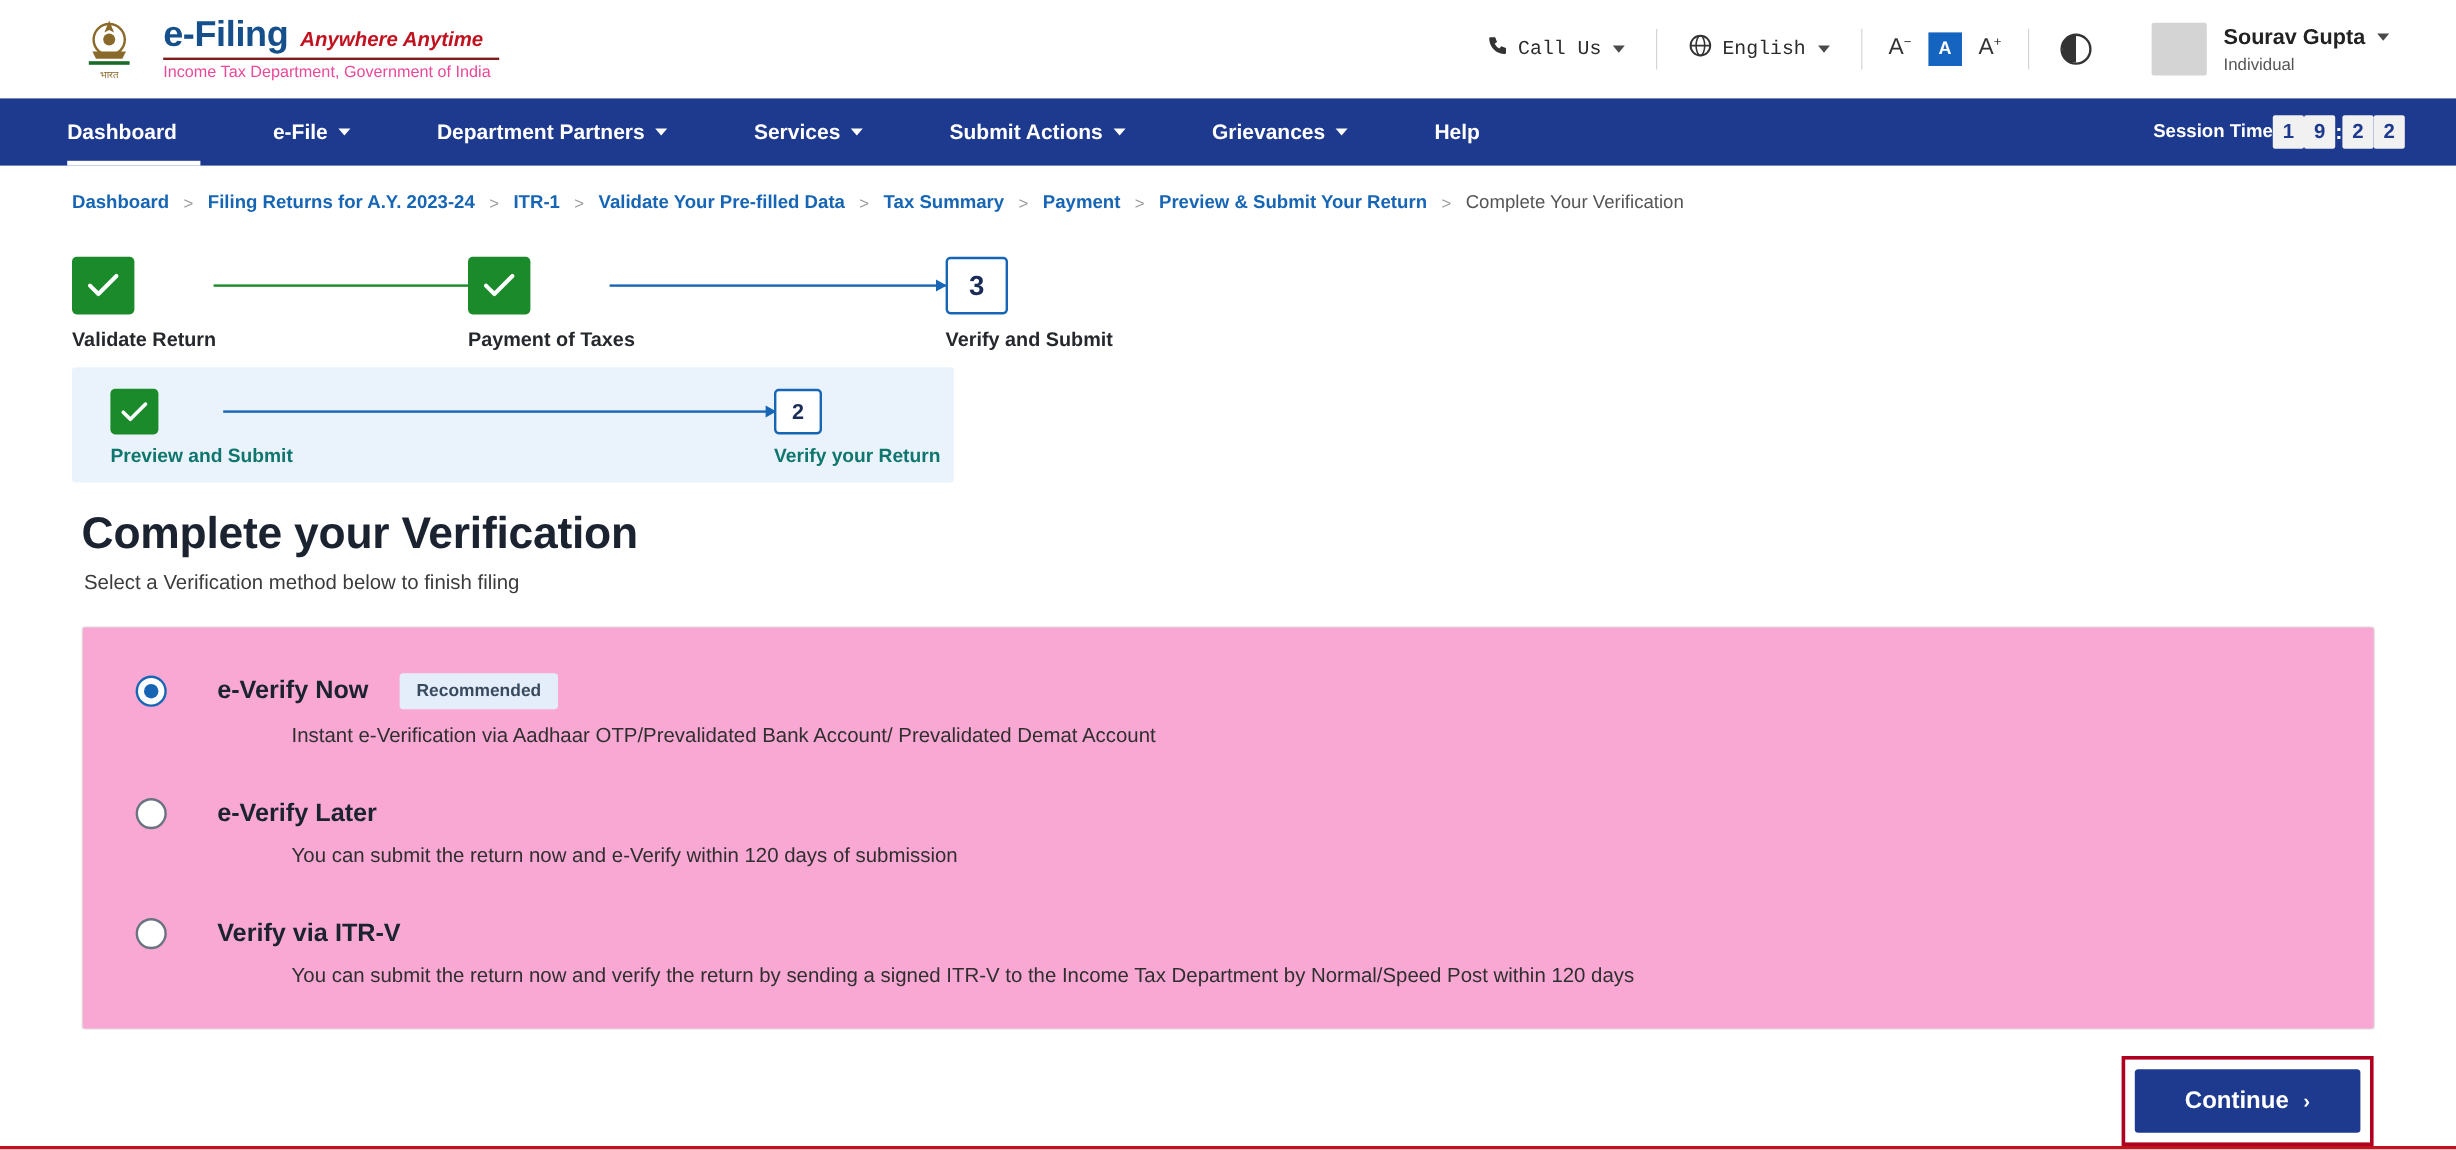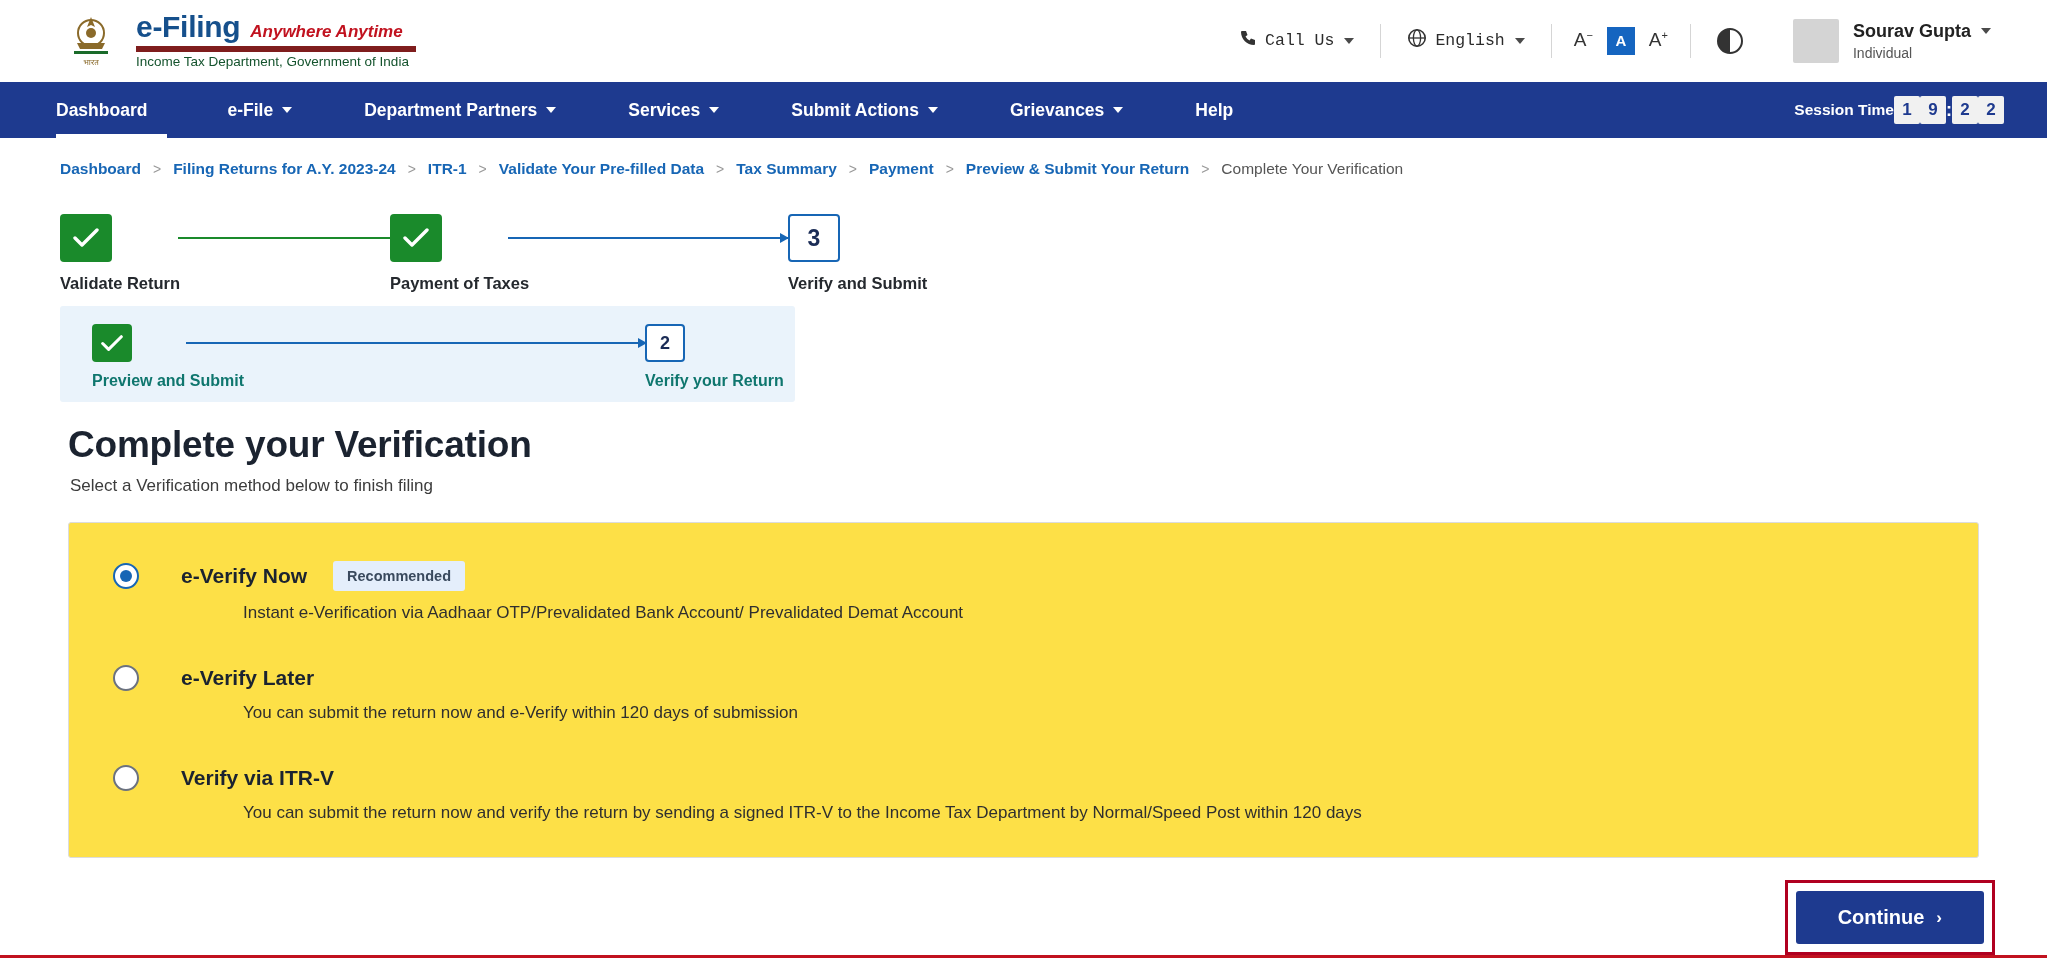--- a/index.html
+++ b/index.html
@@ -35,22 +35,22 @@
   .brand-text { line-height: 1; }
   .brand-line1 { display: flex; align-items: baseline; gap: 10px; }
   .efiling {
     font-size: 30px; font-weight: bold; color: #16508c; letter-spacing: -0.3px;
   }
   .anywhere {
     font-size: 17px; font-weight: bold; color: #c1121f; font-style: italic;
   }
   .brand-sub {
     margin-top: 4px;
-    font-size: 13.5px; color: #14532d;
-    border-top: 6px solid #7f1d1d;
+    font-size: 13.5px; color: #ec4899;
+    border-top: 2px solid #7f1d1d;
     padding-top: 3px;
     width: 280px;
   }
 
   .header-right {
     margin-left: auto;
     display: flex; align-items: center;
     gap: 0;
     font-size: 16px; color: #333;
   }
@@ -208,21 +208,21 @@
   }
   .subtitle {
     margin: 10px 0 0 70px;
     font-size: 17px; color: #3c3c3c;
   }
 
   .card {
     margin: 26px 68px 0 68px;
     border: 1px solid #dcdcdc;
     border-radius: 3px;
-    background: #fde047;
+    background: #f9a8d4;
     padding: 30px 0 26px 0;
   }
   .option { padding: 8px 0 8px 0; }
   .opt-head {
     display: flex; align-items: center; gap: 0;
     padding-left: 44px;
   }
   .radio {
     width: 26px; height: 26px;
     border-radius: 50%;
@@ -252,21 +252,21 @@
     margin: 12px 0 0 174px;
     font-size: 17px; color: #2f2f2f;
   }
   .opt-2 .opt-desc, .opt-3 .opt-desc { margin-left: 174px; }
   .option + .option { margin-top: 26px; }
 
   
   .footer-area {
     margin-top: 22px;
     display: flex; justify-content: flex-end;
-    padding-right: 52px;
+    padding-right: 69px;
   }
   .continue-outline {
     border: 3px solid #b00020;
     padding: 8px;
     display: inline-block;
   }
   .continue-btn {
     background: #1e3a8f; color: #fff;
     font-size: 20px; font-weight: bold;
     padding: 15px 42px;

